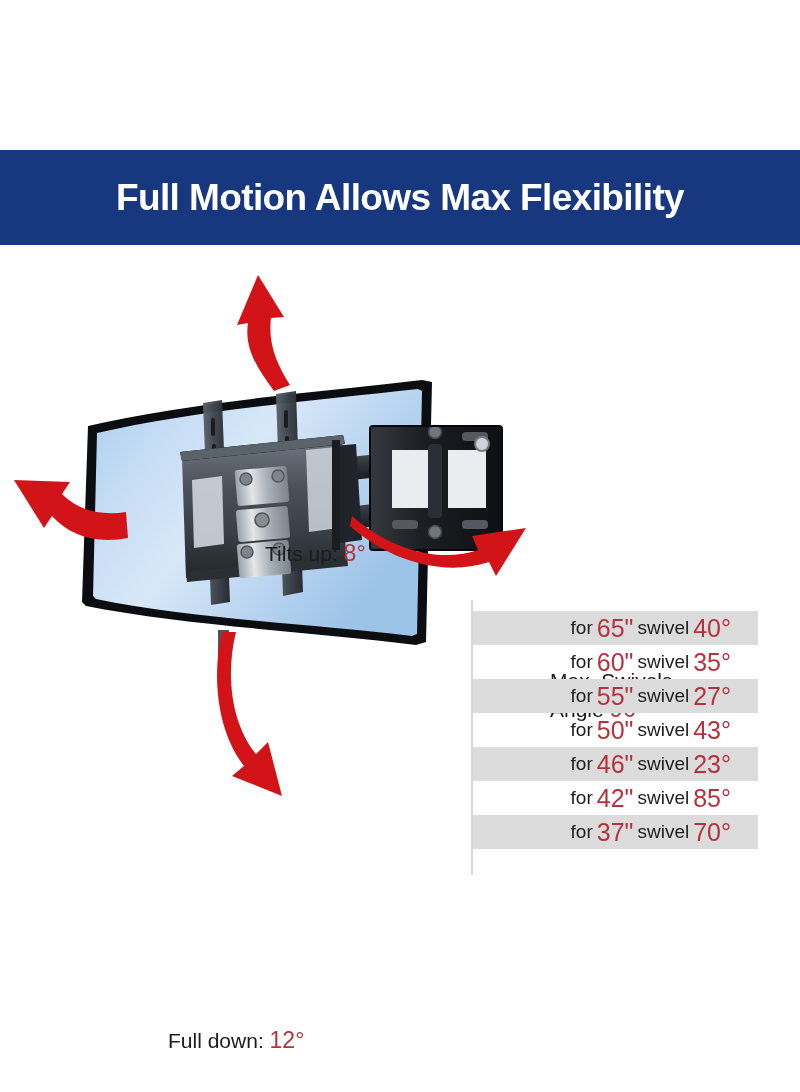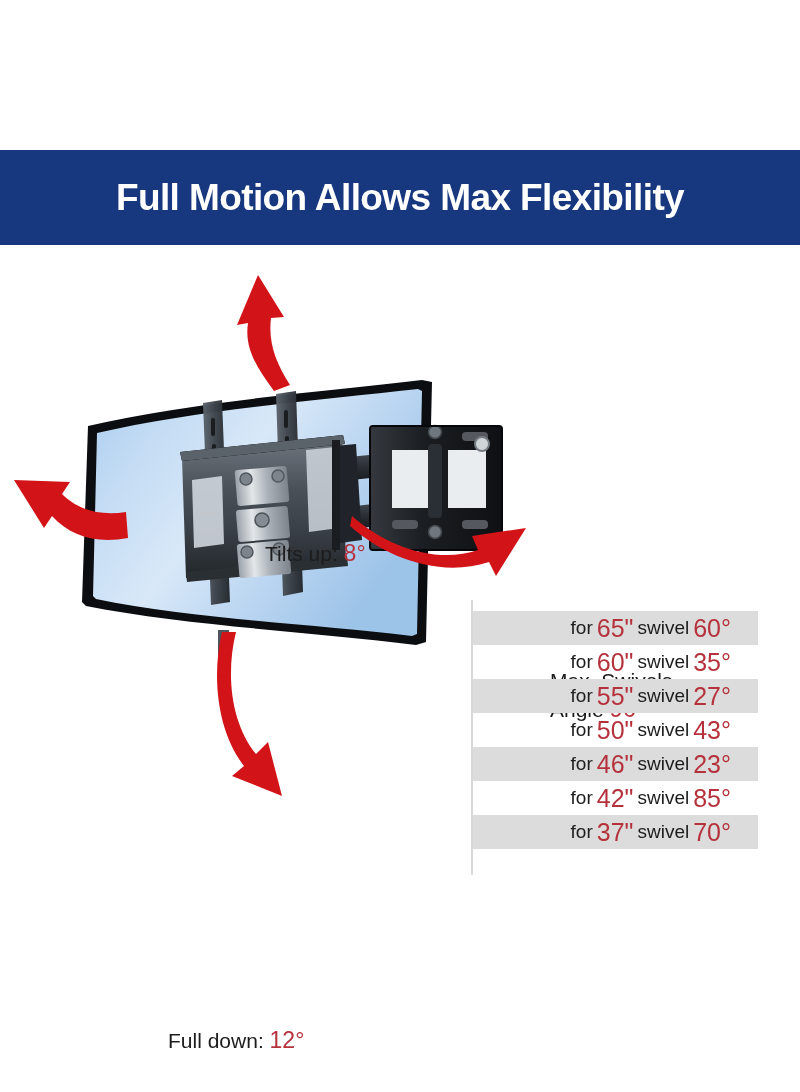--- a/index.html
+++ b/index.html
@@ -282,21 +282,21 @@
 
   </div>
 
   <div id="swivel-table">
     <div id="table-rule"></div>
     <div id="table-rows">
         <div class="swivel-row shaded">
           <span class="lbl">for</span>
           <span class="big">65"</span>
           <span class="lbl">swivel</span>
-          <span class="big">60°</span>
+          <span class="big">40°</span>
         </div>
         <div class="swivel-row">
           <span class="lbl">for</span>
           <span class="big">60"</span>
           <span class="lbl">swivel</span>
           <span class="big">35°</span>
         </div>
         <div class="swivel-row shaded">
           <span class="lbl">for</span>
           <span class="big">55"</span>

